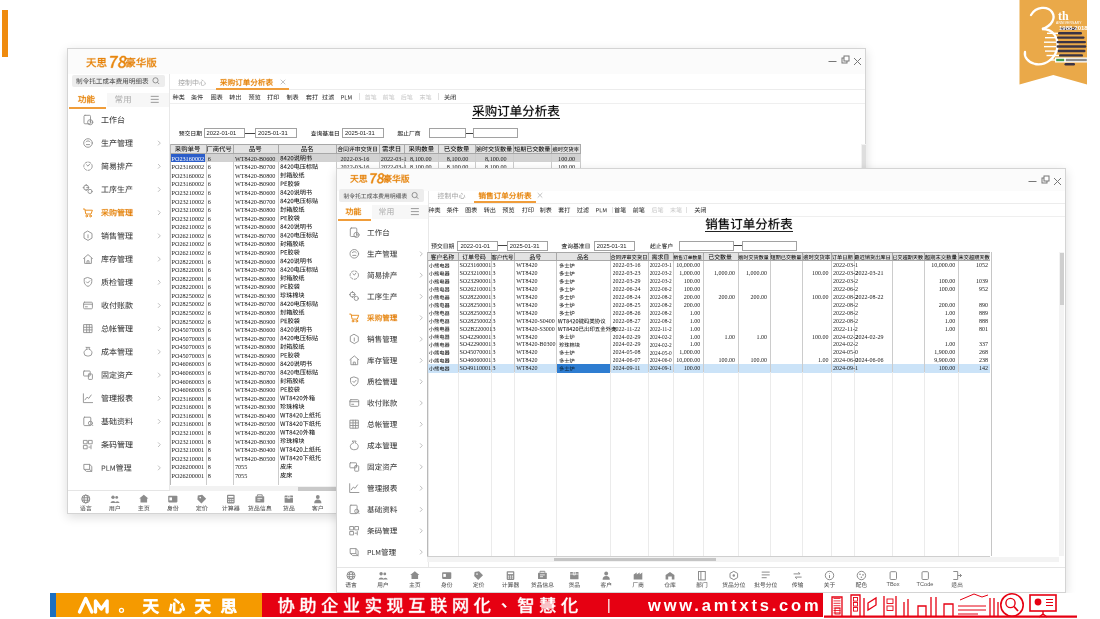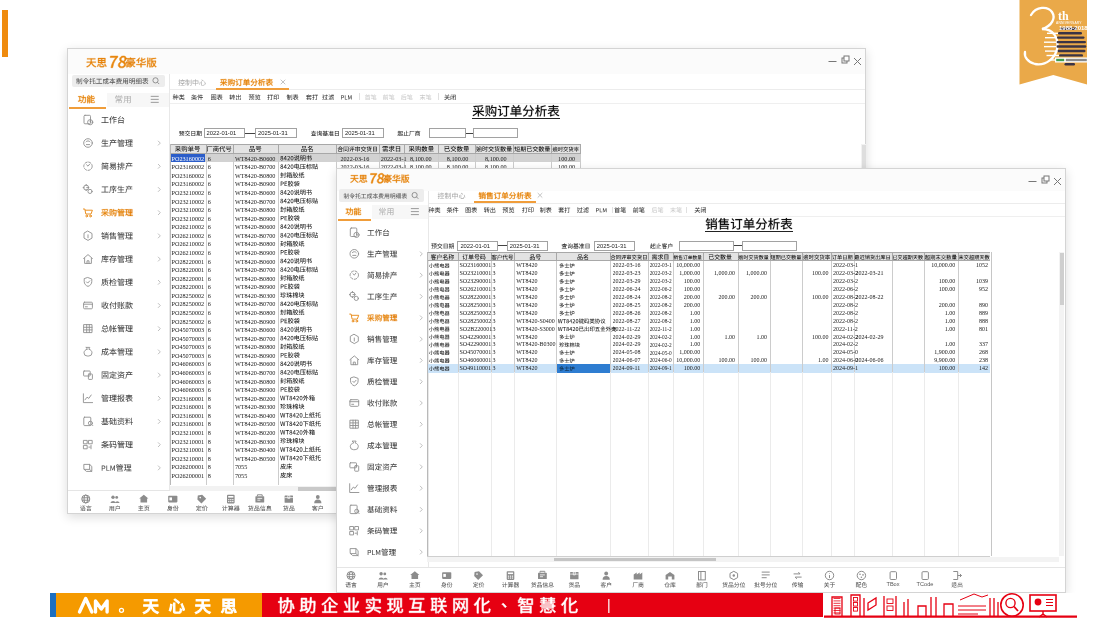--- a/index.html
+++ b/index.html
@@ -412,20 +412,21 @@
 <div class="cel2r" style="left:957.7px;top:365.2px;width:30.3px;">142</div>
 <div class="cel2" style="left:833.0px;top:365.2px;">2024-09-1</div>
 <div style="position:absolute;left:1059.2px;top:252.3px;width:5.2px;height:304.0px;background:#f3f3f3;"></div>
 <div style="position:absolute;left:1059.8px;top:253.3px;width:4.0px;height:52.0px;background:#cfcfcf;"></div>
 <div style="position:absolute;left:427.4px;top:557.3px;width:631.8px;height:4.4px;background:#f3f3f3;"></div>
 <div style="position:absolute;left:554.0px;top:557.7px;width:162.0px;height:3.6px;background:#c5c5c5;"></div>
 <div style="position:absolute;left:0.0px;top:592.8px;width:1100.0px;height:24.6px;background:#fff;"></div>
 <div style="position:absolute;left:50.0px;top:592.8px;width:6.3px;height:24.6px;background:#1d6fbf;"></div>
 <div style="position:absolute;left:56.3px;top:592.8px;width:206.0px;height:24.6px;background:#f59a00;"></div>
 <div style="position:absolute;left:262.3px;top:592.8px;width:561.0px;height:24.6px;background:#e60012;"></div>
+<div style="position:absolute;left:648px;top:595px;width:180px;height:21px;color:#fff;font-size:16.5px;line-height:21px;font-weight:bold;letter-spacing:2.8px;">www.amtxts.com</div>
 <div style="position:absolute;left:607px;top:597px;color:#fff;font-size:14px;line-height:17px;">|</div>
 <svg width="1100" height="619" viewBox="0 0 1100 619" style="position:absolute;left:0;top:0;z-index:10;">
 <defs>
         <path id="g30" d="M28 2l-7 -1l-5 -3l-5 -5l-3 -7l-3 -10v-11v-11l3 -9l3 -7l5 -5l5 -3l7 -1l7 1l5 3l5 5l3 7l2 10l1 10l-1 11l-2 10l-3 7l-5 5l-5 3ZM28 -6l4 -1l3 -2l2 -4l2 -5l1 -7l1 -10l-1 -9l-1 -7l-2 -5l-2 -4l-3 -2h-4h-4l-3 2l-2 4l-2 5l-2 7v9v10l2 7l2 5l2 4l3 2Z"></path>
         <path id="g32" d="M4 1v-6l10 -10l8 -8l6 -8l5 -6l3 -6l1 -6v-4l-1 -3l-2 -3l-3 -2l-3 -1h-4h-4l-4 2l-3 3l-3 3l-6 -6l5 -4l5 -4l5 -2l7 -1l6 1l5 2l5 3l3 4l2 5v6l-1 7l-2 7l-5 6l-5 7l-7 8l-8 8l3 -1h3h3h3h20v9Z"></path>
         <path id="g34" d="M34 1v-46v-3v-4v-4v-3l-2 3l-1 2l-2 3l-1 2l-15 23h40v8h-51v-7l29 -45h12v71Z"></path>
         <path id="g37" d="M18 1l1 -9l1 -9l2 -8l2 -7l3 -7l3 -7l4 -7l5 -8h-34v-9h46v7l-6 8l-4 7l-4 7l-3 8l-2 7l-1 8l-1 9l-1 10Z"></path>
         <path id="g38" d="M28 2h-6l-6 -2l-5 -3l-3 -4l-3 -5v-5v-4l1 -4l3 -3l2 -3l3 -3l4 -2l-4 -3l-3 -4l-2 -4l-1 -6v-5l3 -4l3 -4l4 -3l5 -1l5 -1l6 1l5 1l4 3l3 4l2 5l1 5l-1 4l-1 3l-1 3l-2 3l-3 2l-2 2l3 2l3 2l3 3l2 3l1 4v4v5l-3 5l-3 4l-5 3l-5 2ZM33 -38l3 -3l2 -3l1 -4l1 -3l-1 -4l-1 -2l-1 -3l-3 -2l-2 -1h-4l-4 1l-3 2l-3 3v4v4l2 3l2 2l3 2l4 2ZM28 -5l4 -1l3 -1l3 -2l2 -2l1 -3v-3v-3l-1 -2l-2 -3l-2 -1l-3 -2l-3 -2l-3 -1l-4 -2l-4 3l-2 4l-2 4l-1 4l1 3l1 4l2 2l3 2l3 1Z"></path>
         <path id="g45" d="M10 1v-73h42v9h-32v22h27v9h-27v24h33v9Z"></path>
         <path id="g4c" d="M10 1v-73h10v64h32v9Z"></path>

